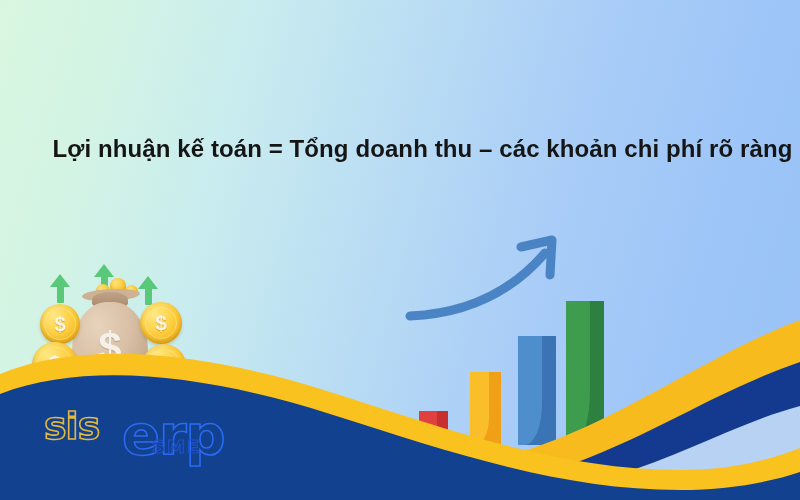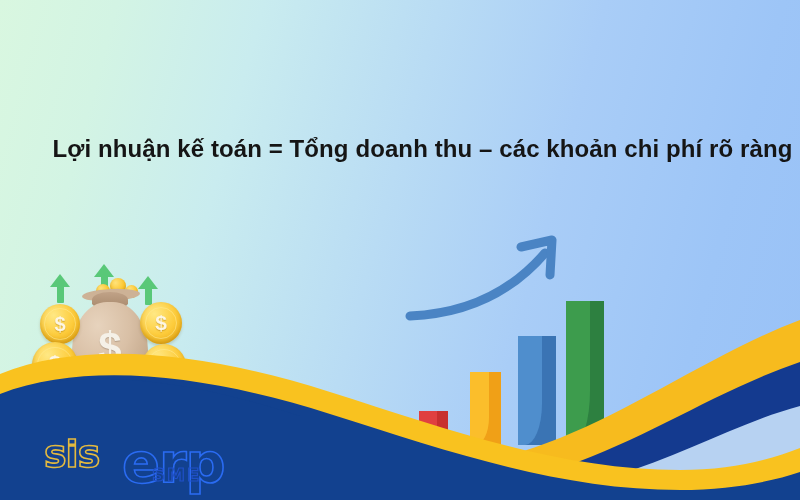--- a/index.html
+++ b/index.html
@@ -207,21 +207,21 @@
     left: 0;
     bottom: 0;
     width: 800px;
     height: 190px;
   }
 
   
   .logo {
     position: absolute;
     left: 44px;
-    top: 432px;
+    top: 404px;
     width: 210px;
     height: 60px;
   }
   .logo-sis {
     position: absolute;
     left: 0;
     top: 0;
     font-size: 38px;
     font-weight: bold;
     letter-spacing: -1px;

